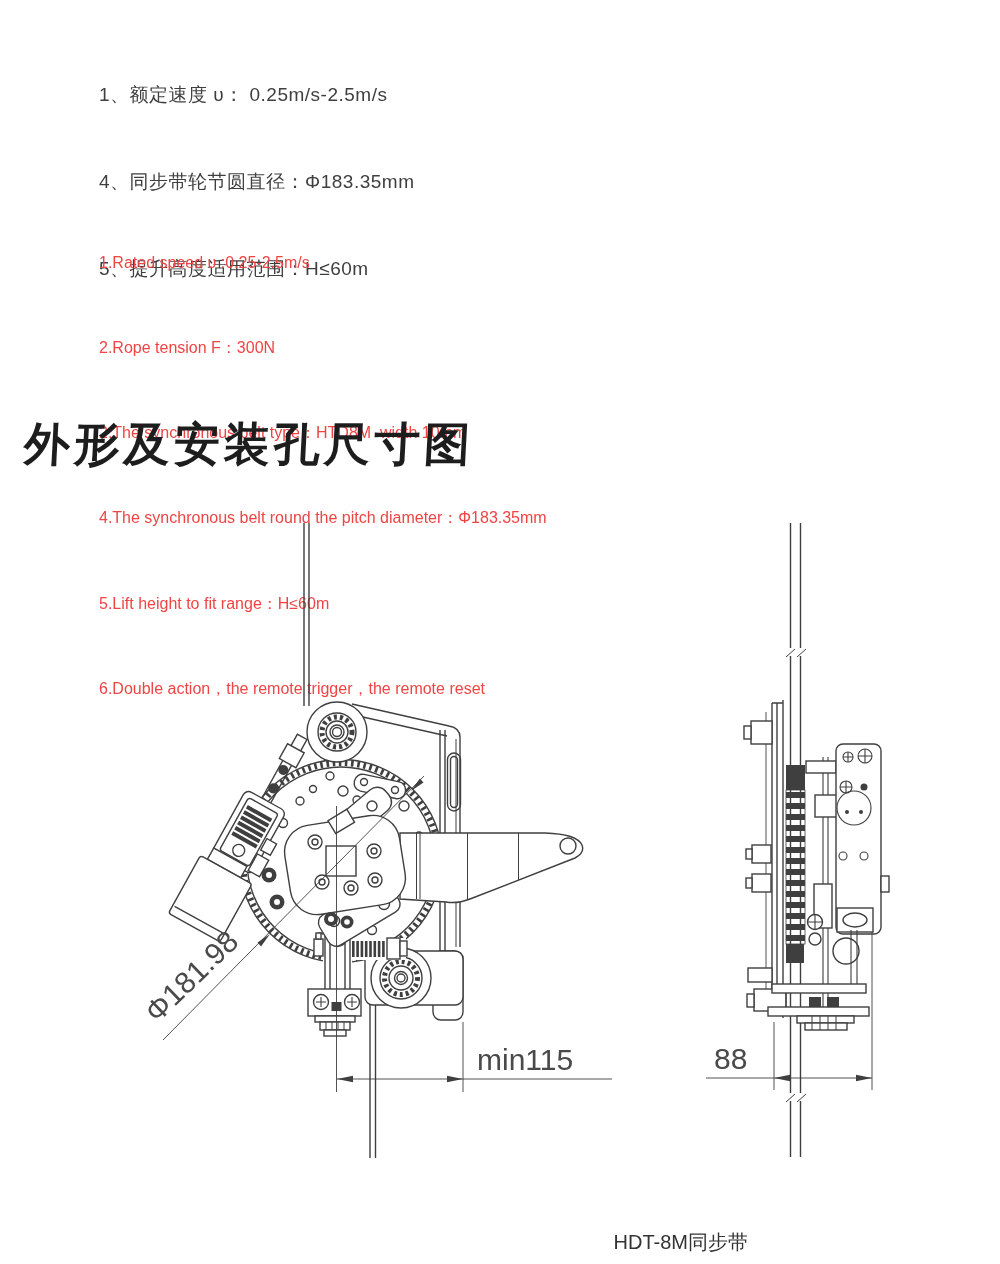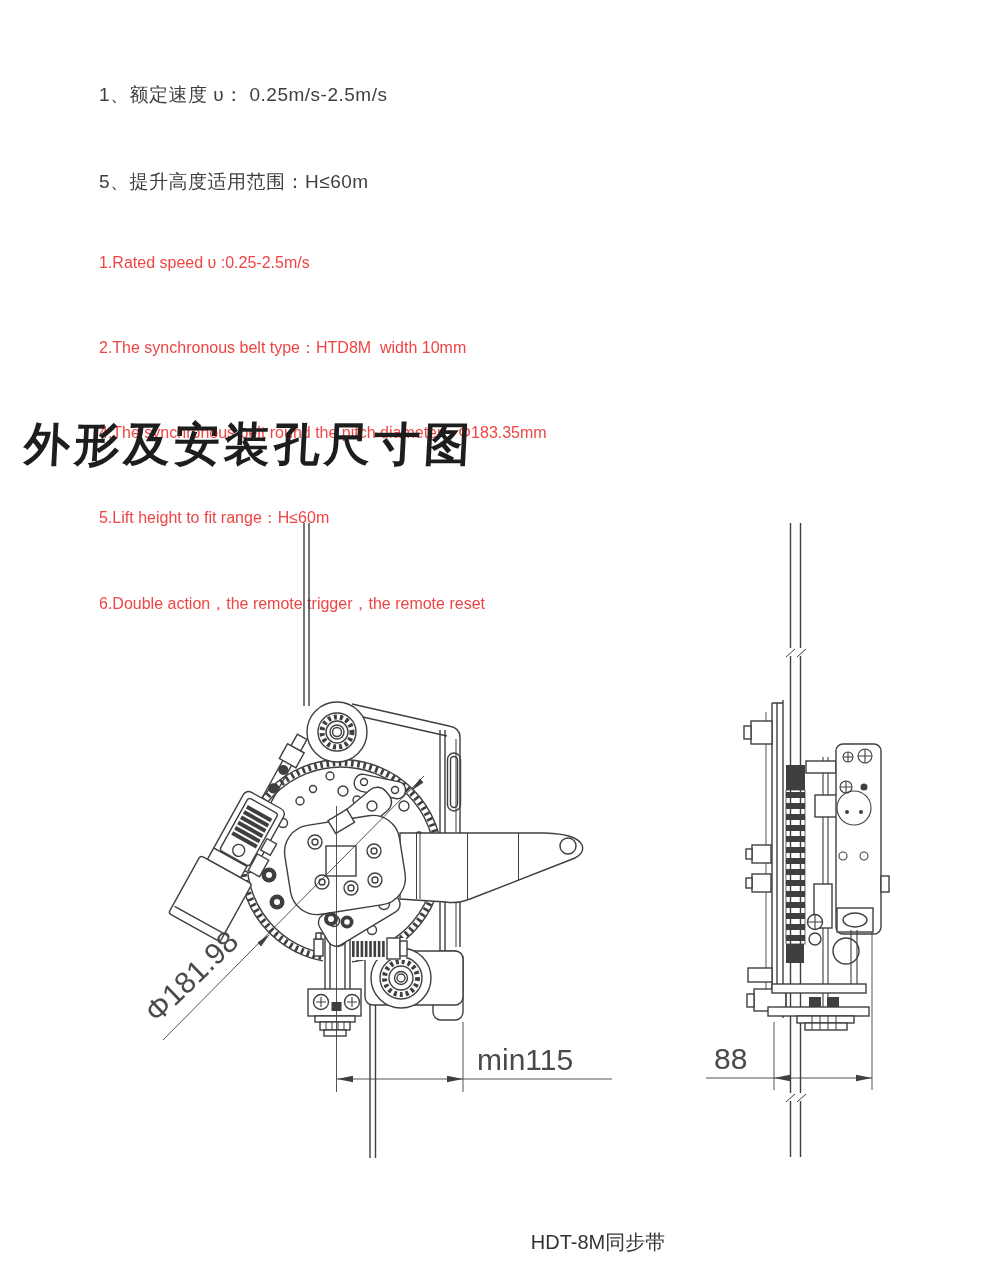--- a/index.html
+++ b/index.html
@@ -6,35 +6,37 @@
   .page{position:relative;width:1000px;height:1264px;background:#ffffff;overflow:hidden;
         font-family:"Liberation Sans", sans-serif;color:#3f3f3f;}
   .spec-cn{position:absolute;left:99px;top:22px;font-size:19px;line-height:29px;
            letter-spacing:0.5px;color:#3f3f3f;white-space:pre;}
   .spec-en{position:absolute;left:99px;top:192px;font-size:16px;line-height:28.4px;
            color:#ef4444;white-space:pre;}
   .spec-row{white-space:pre;}
   .section-title{position:absolute;left:24px;top:414px;margin:0;font-family:"Liberation Serif", serif;
            font-weight:bold;font-size:46px;letter-spacing:4px;color:#1d1d1d;transform:skewX(-3deg);}
   .drawing-svg{position:absolute;left:0;top:0;}
-  .caption{position:absolute;left:448px;top:1229px;width:300px;text-align:center;
+  .caption{position:absolute;left:448px;top:1229px;width:300px;text-align:right;
            font-size:20px;color:#333;}
 </style>
 </head>
 <body>
 
 <div class="page">
 
   <div class="spec-cn">
     <div class="spec-row">1、额定速度 υ： 0.25m/s-2.5m/s</div>
+    <div class="spec-row">4、同步带轮节圆直径：Φ183.35mm</div>
     <div class="spec-row">5、提升高度适用范围：H≤60m</div>
   </div>
 
   <div class="spec-en">
     <div class="spec-row">1.Rated speed υ :0.25-2.5m/s</div>
+    <div class="spec-row">2.Rope tension F：300N</div>
     <div class="spec-row">2.The synchronous belt type：HTD8M  width 10mm</div>
     <div class="spec-row">4.The synchronous belt round the pitch diameter：Φ183.35mm</div>
     <div class="spec-row">5.Lift height to fit range：H≤60m</div>
     <div class="spec-row">6.Double action，the remote trigger，the remote reset</div>
   </div>
 
   <h1 class="section-title">外形及安装孔尺寸图</h1>
 
   <svg class="drawing-svg" width="1000" height="1264" viewBox="0 0 1000 1264">
     <defs>

